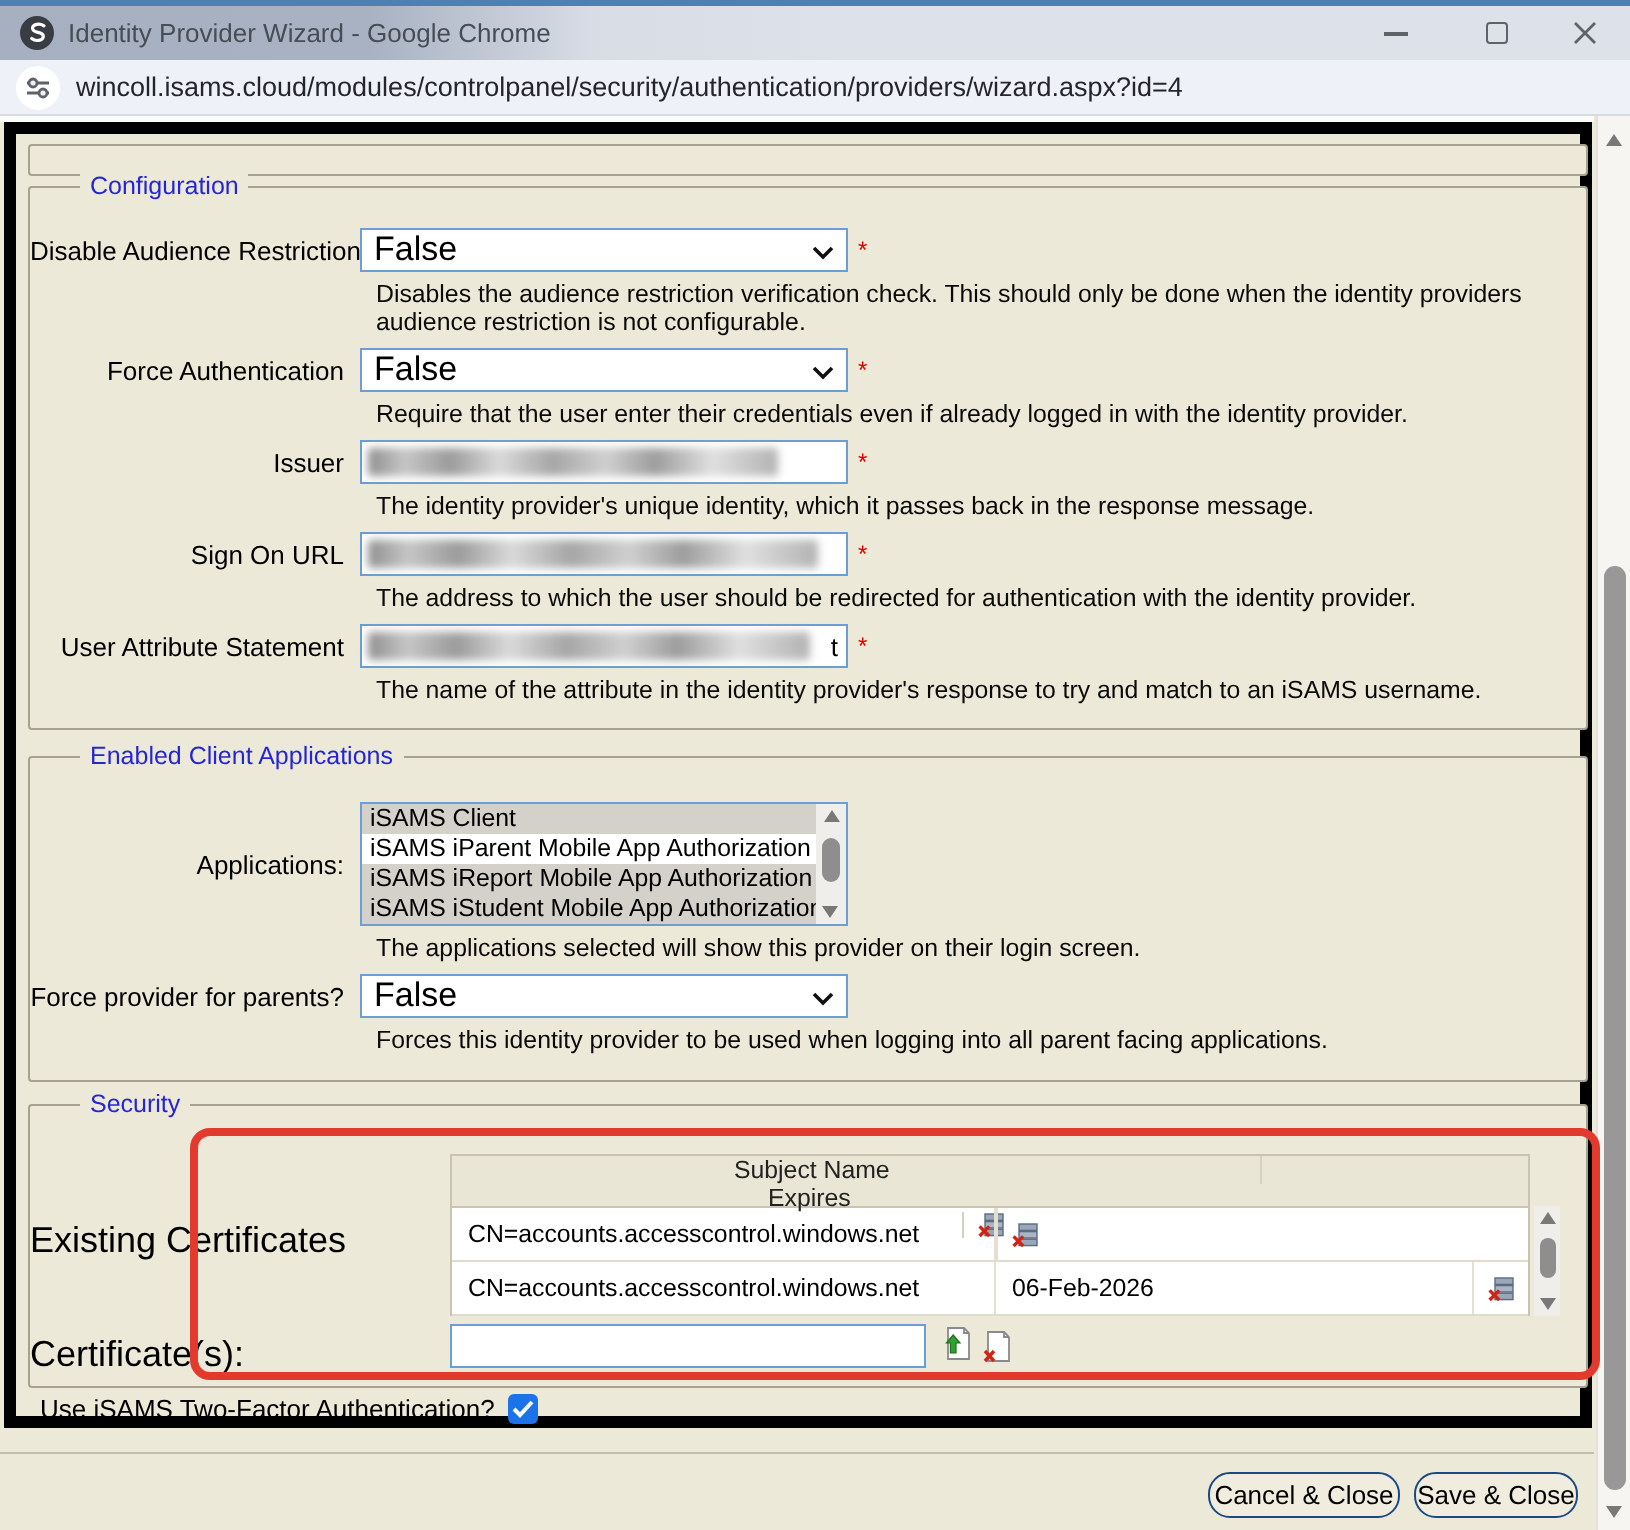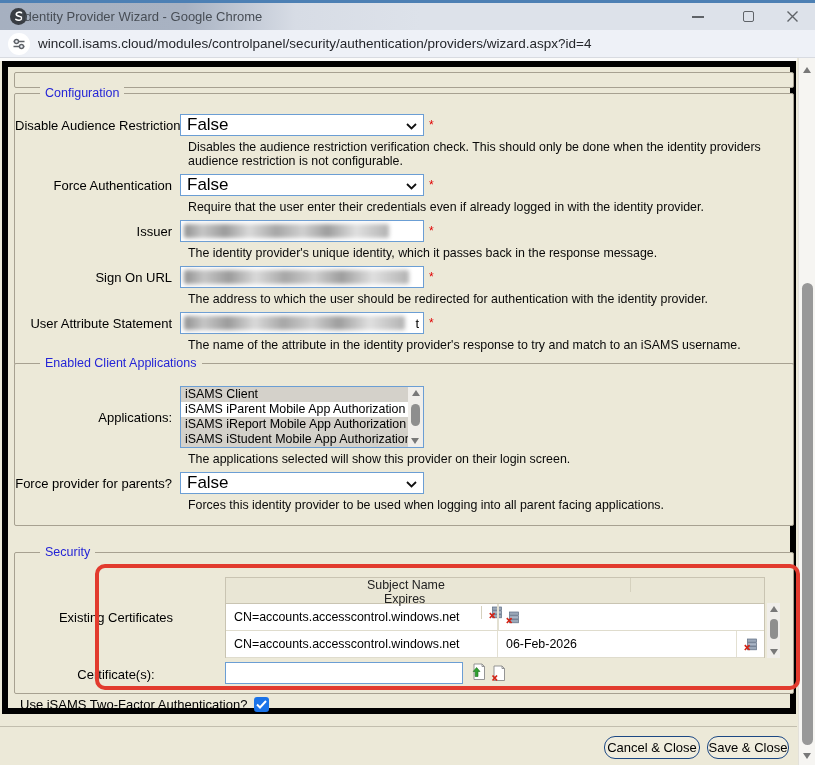--- a/index.html
+++ b/index.html
@@ -5,40 +5,40 @@
   * { margin:0; padding:0; box-sizing:border-box; }
   html,body { width:815px; height:765px; overflow:hidden; }
   body { font-family:"Liberation Sans", sans-serif; background:#ece9d8; }
   #win { position:relative; width:815px; height:765px; background:#ece9d8; overflow:hidden; }
 
   
   .titlebar { position:absolute; left:0; top:0; width:815px; height:30px;
     background:linear-gradient(90deg,#a6b0c0 0px,#a8b2c2 185px,#d7dce5 295px,#dde2ea 420px,#dde2ea 100%);
     border-top:3px solid #4d80b4; }
   .favicon { position:absolute; left:10px; top:5px; width:17px; height:17px; }
-  .win-title { position:absolute; left:21px; top:0; height:27px; line-height:27px; font-size:13px; color:#474d55; white-space:nowrap; }
+  .win-title { position:absolute; left:34px; top:0; height:27px; line-height:27px; font-size:13px; color:#474d55; white-space:nowrap; }
   .winbtn { position:absolute; top:0; width:40px; height:27px; display:flex; align-items:center; justify-content:center; }
   .btn-min { left:678px; } .btn-max { left:728px; } .btn-close { left:772px; }
   .ic-min { width:12px; height:0; border-top:2px solid #5f6368; }
   .ic-max { width:11px; height:11px; border:1.5px solid #5f6368; border-radius:2px; }
 
   
   .urlbar { position:absolute; left:0; top:30px; width:815px; height:28px; background:#eef1f7; border-bottom:1px solid #d8dbe1; }
   .url-pill { position:absolute; left:8px; top:3px; width:22px; height:22px; background:#fff; border-radius:50%; display:flex; align-items:center; justify-content:center; }
   .url-text { position:absolute; left:38px; top:0; height:28px; line-height:28px; font-size:13.5px; color:#24262b; white-space:nowrap; }
 
   
   .content { position:absolute; left:0; top:58px; width:815px; height:707px; background:#ece9d8; }
   .white-strip { position:absolute; left:0; top:0; width:797px; height:3px; background:#fbfbfa; }
   .viewport { position:absolute; left:2px; top:3px; width:794px; height:653px; border:6px solid #000000; background:#ece9d8; }
 
   .fs { position:absolute; left:6px; width:780px; border:1px solid #a7a191; border-radius:2px; background:#ece9d8; }
   .fs-partial { top:5px; height:16px; }
   .fs-config { top:26px; height:272px; }
-  .fs-apps { top:296px; height:163px; }
+  .fs-apps { top:311px; height:163px; }
   .fs-sec  { top:485px; height:142px; }
   .fs-legend { position:absolute; top:-8px; left:25px; padding:0 5px; background:#ece9d8; color:#2525d6; font-size:12.5px; line-height:15px; }
 
   .row { display:flex; align-items:center; margin-top:4px; }
   .row.first { margin-top:20px; }
   .lbl { width:165px; text-align:right; padding-right:8px; flex:none; font-size:13px; color:#000; white-space:nowrap; }
   .desc { margin:4px 20px 6px 173px; font-size:12.4px; line-height:14px; color:#0a0a0a; max-width:622px; }
   .req { color:#e00000; font-size:12px; margin-left:5px; }
 
   .sel { position:relative; width:244px; height:22px; background:#fff; border:1px solid #6b9ed4; display:flex; align-items:center; }
@@ -57,21 +57,21 @@
   .lb-item { height:15px; line-height:15px; font-size:12.4px; padding-left:4px; white-space:nowrap; overflow:hidden; width:229px; color:#000; }
   .lb-item.on { background:#d4d1ca; }
   .lb-sb { position:absolute; right:0; top:0; width:15px; height:60px; background:#f0eeea; }
   .lb-thumb { position:absolute; left:3px; top:17px; width:9px; height:22px; background:#8e8e8e; border-radius:5px; }
   .tri-up { width:0; height:0; border-left:4px solid transparent; border-right:4px solid transparent; border-bottom:6px solid #787878; margin:3px auto 0; }
   .tri-dn { width:0; height:0; border-left:4px solid transparent; border-right:4px solid transparent; border-top:6px solid #787878; margin:0 auto; position:absolute; bottom:3px; left:3px; }
 
   
   .sec-inner { position:relative; width:100%; height:100%; }
   .red-rect { position:absolute; left:80px; top:11px; width:705px; height:126px; border:4px solid #e23b2e; border-radius:10px; z-index:6; pointer-events:none; }
-  .sec-lbl { position:absolute; left:0; width:202px; text-align:center; font-size:13px; color:#000; white-space:nowrap; }
+  .sec-lbl { position:absolute; left:0; width:202px; text-align:left; font-size:18px; color:#000; white-space:nowrap; }
   .lbl-existing { top:57px; }
   .lbl-certs { top:114px; }
   .ctable { position:absolute; left:210px; top:24px; width:540px; background:#fff; border:1px solid #c9c4b2; border-bottom:none; font-size:12.4px; }
   .trow { display:flex; height:27px; align-items:center; border-bottom:1px solid #dfdccd; }
   .trow.head { height:26px; background:#e9e6d5; border-bottom:1px solid #c9c4b2; color:#222;flex-direction:column; }
   .tc1 { width:272px; padding-left:8px; border-right:1px solid #e3e0d2; height:100%; display:flex; align-items:center; }
   .trow.head .tc1 { border-right:1px solid #d5d1be; }
   .tc2 { width:238px; padding-left:8px; height:100%; display:flex; align-items:center; }
   .tc3 { width:28px; display:flex; align-items:center; justify-content:center; height:100%; border-left:1px solid #e3e0d2; }
   .trow.head .tc3 { border-left:1px solid #d5d1be; }

